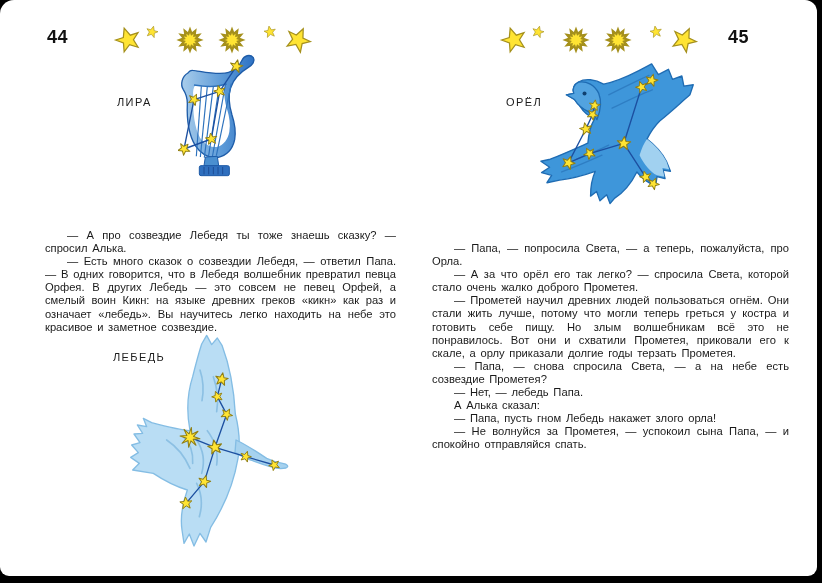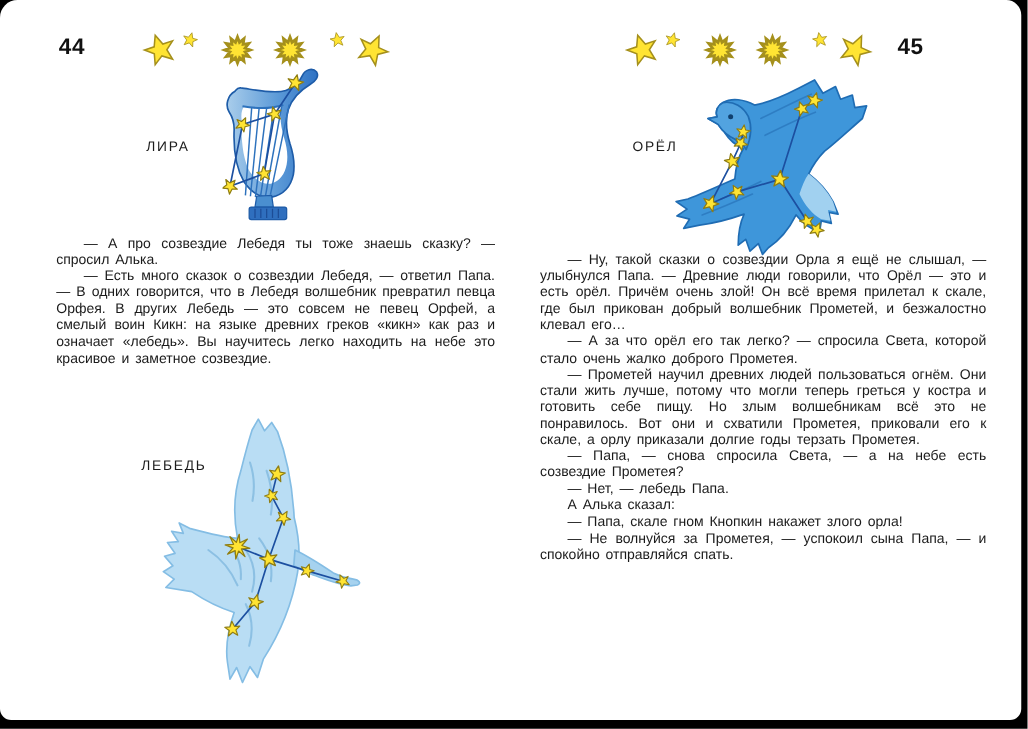--- a/index.html
+++ b/index.html
@@ -14,40 +14,40 @@
     border-radius:14px 12px 9px 9px;
   }
   .page{position:absolute;top:0;bottom:0;width:405px;}
   .page-left{left:0;}
   .page-right{left:406px;}
   .page-number{
     position:absolute;top:27px;
     font-size:18px;font-weight:bold;color:#111;letter-spacing:.5px;
   }
   .num-left{left:47px;}
-  .num-right{right:72px;margin-left:48px;}
+  .num-right{right:62px;margin-left:48px;}
   .star-row{position:absolute;top:20px;width:206px;height:36px;}
   .star-row-left{left:112px;}
   .star-row-right{left:498px;}
   .dstar{fill:#ffe433;stroke:#a5901c;stroke-width:2px;}
   .const-label{
     position:absolute;font-size:11px;color:#1c1c1c;
-    letter-spacing:1.4px;font-weight:normal;margin-top:16px;
+    letter-spacing:1.4px;font-weight:normal;
   }
   .label-lyra{left:117px;top:96px;}
   .label-cygnus{left:113px;top:351px;}
   .label-aquila{left:506px;top:96px;}
   .illus{position:absolute;}
   .illus-lyra{left:178px;top:53px;}
   .illus-cygnus{left:100px;top:330px;}
   .illus-aquila{left:508px;top:44px;}
   .text-block{
     position:absolute;color:#1a1a1a;
     font-size:11.2px;line-height:13.1px;
-    text-align:justify;word-spacing:1.6px;
+    text-align:justify;word-spacing:1.6px;margin-top:40px;
   }
   .text-left{left:45px;top:189px;width:351px;}
   .text-right{left:432px;top:202px;width:357px;}
   .text-block p{margin:0;text-indent:22px;}
   
   .cline{stroke:#1c4fa0;stroke-width:4;fill:none;stroke-linecap:round;stroke-linejoin:round;}
   .cstar{fill:#ffe433;stroke:#8f7d12;stroke-width:3;stroke-linejoin:round;}
   .tex{fill:none;stroke-linecap:round;}
 </style>
 </head>
@@ -233,23 +233,23 @@
       <use href="#st5" class="cstar" transform="translate(232,252) rotate(-12) scale(.95)"></use>
       <use href="#st5" class="cstar" transform="translate(180,353) rotate(20)"></use>
       <use href="#st5" class="cstar" transform="translate(243,325) rotate(-30) scale(.9)"></use>
       <use href="#st5" class="cstar" transform="translate(345,295) rotate(5) scale(1.05)"></use>
       <use href="#st5" class="cstar" transform="translate(410,395) rotate(-15) scale(.9)"></use>
       <use href="#st5" class="cstar" transform="translate(433,415) rotate(25) scale(.9)"></use>
     </g>
   </svg>
 
   <div class="text-block text-right">
-    <p>—  Ну, такой сказки о созвездии Орла я ещё не слышал, — улыбнулся Папа. — Древние люди говорили, что Орёл — это и есть орёл. Причём очень злой! Он всё время прилетал к скале, где был прикован добрый волшебник Прометей, и безжалостно клевал его…</p>
+    <p>—  Папа, — попросила Света, — а теперь, пожалуйста, про Орла.</p>
     <p>—  А за что орёл его так легко? — спросила Света, которой стало очень жалко доброго Прометея.</p>
     <p>—  Прометей научил древних людей пользоваться огнём. Они стали жить лучше, потому что могли теперь греться у костра и готовить себе пищу. Но злым волшебникам всё это не понравилось. Вот они и схватили Прометея, приковали его к скале, а орлу приказали долгие годы терзать Прометея.</p>
     <p>—  Папа, — снова спросила Света, — а на небе есть созвездие Прометея?</p>
     <p>—  Нет, — лебедь Папа.</p>
     <p>А Алька сказал:</p>
-    <p>—  Папа, скале гном Кнопкин накажет злого орла!</p>
+    <p>—  Папа, пусть гном Лебедь накажет злого орла!</p>
     <p>—  Не волнуйся за Прометея, — успокоил сына Папа, — и спокойно отправляйся спать.</p>
   </div>
 
 </div>
 
 </body></html>

